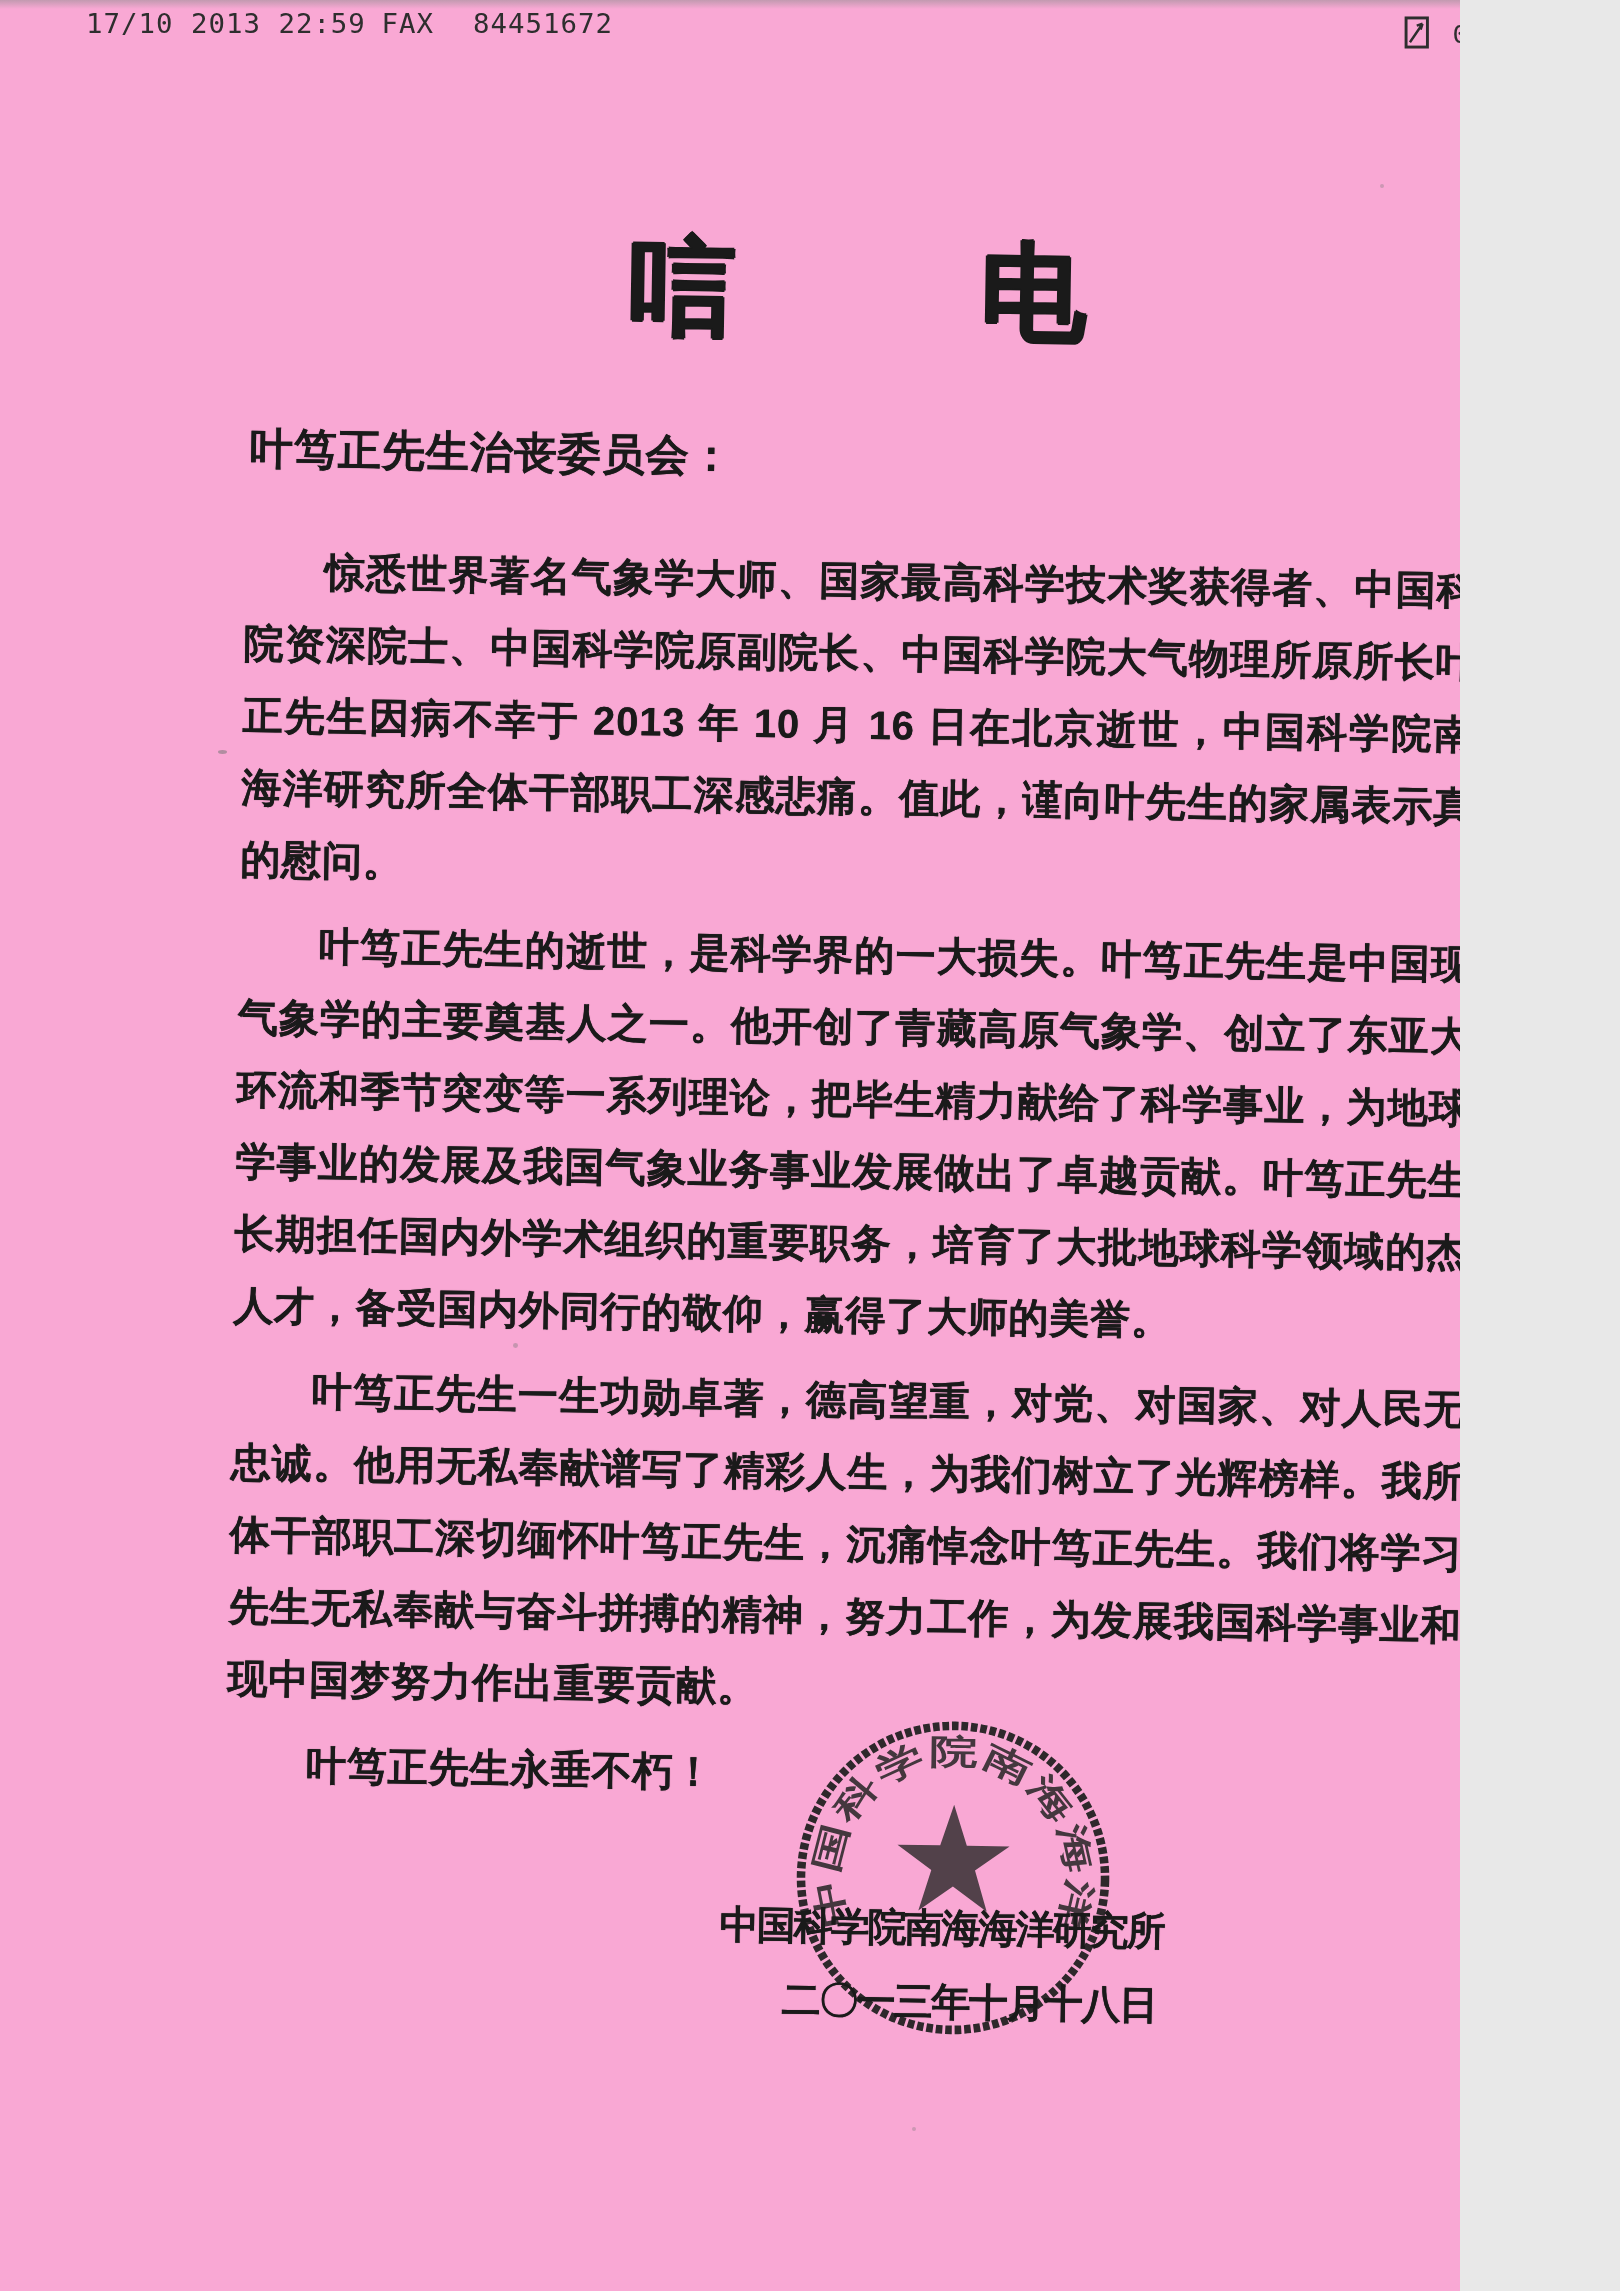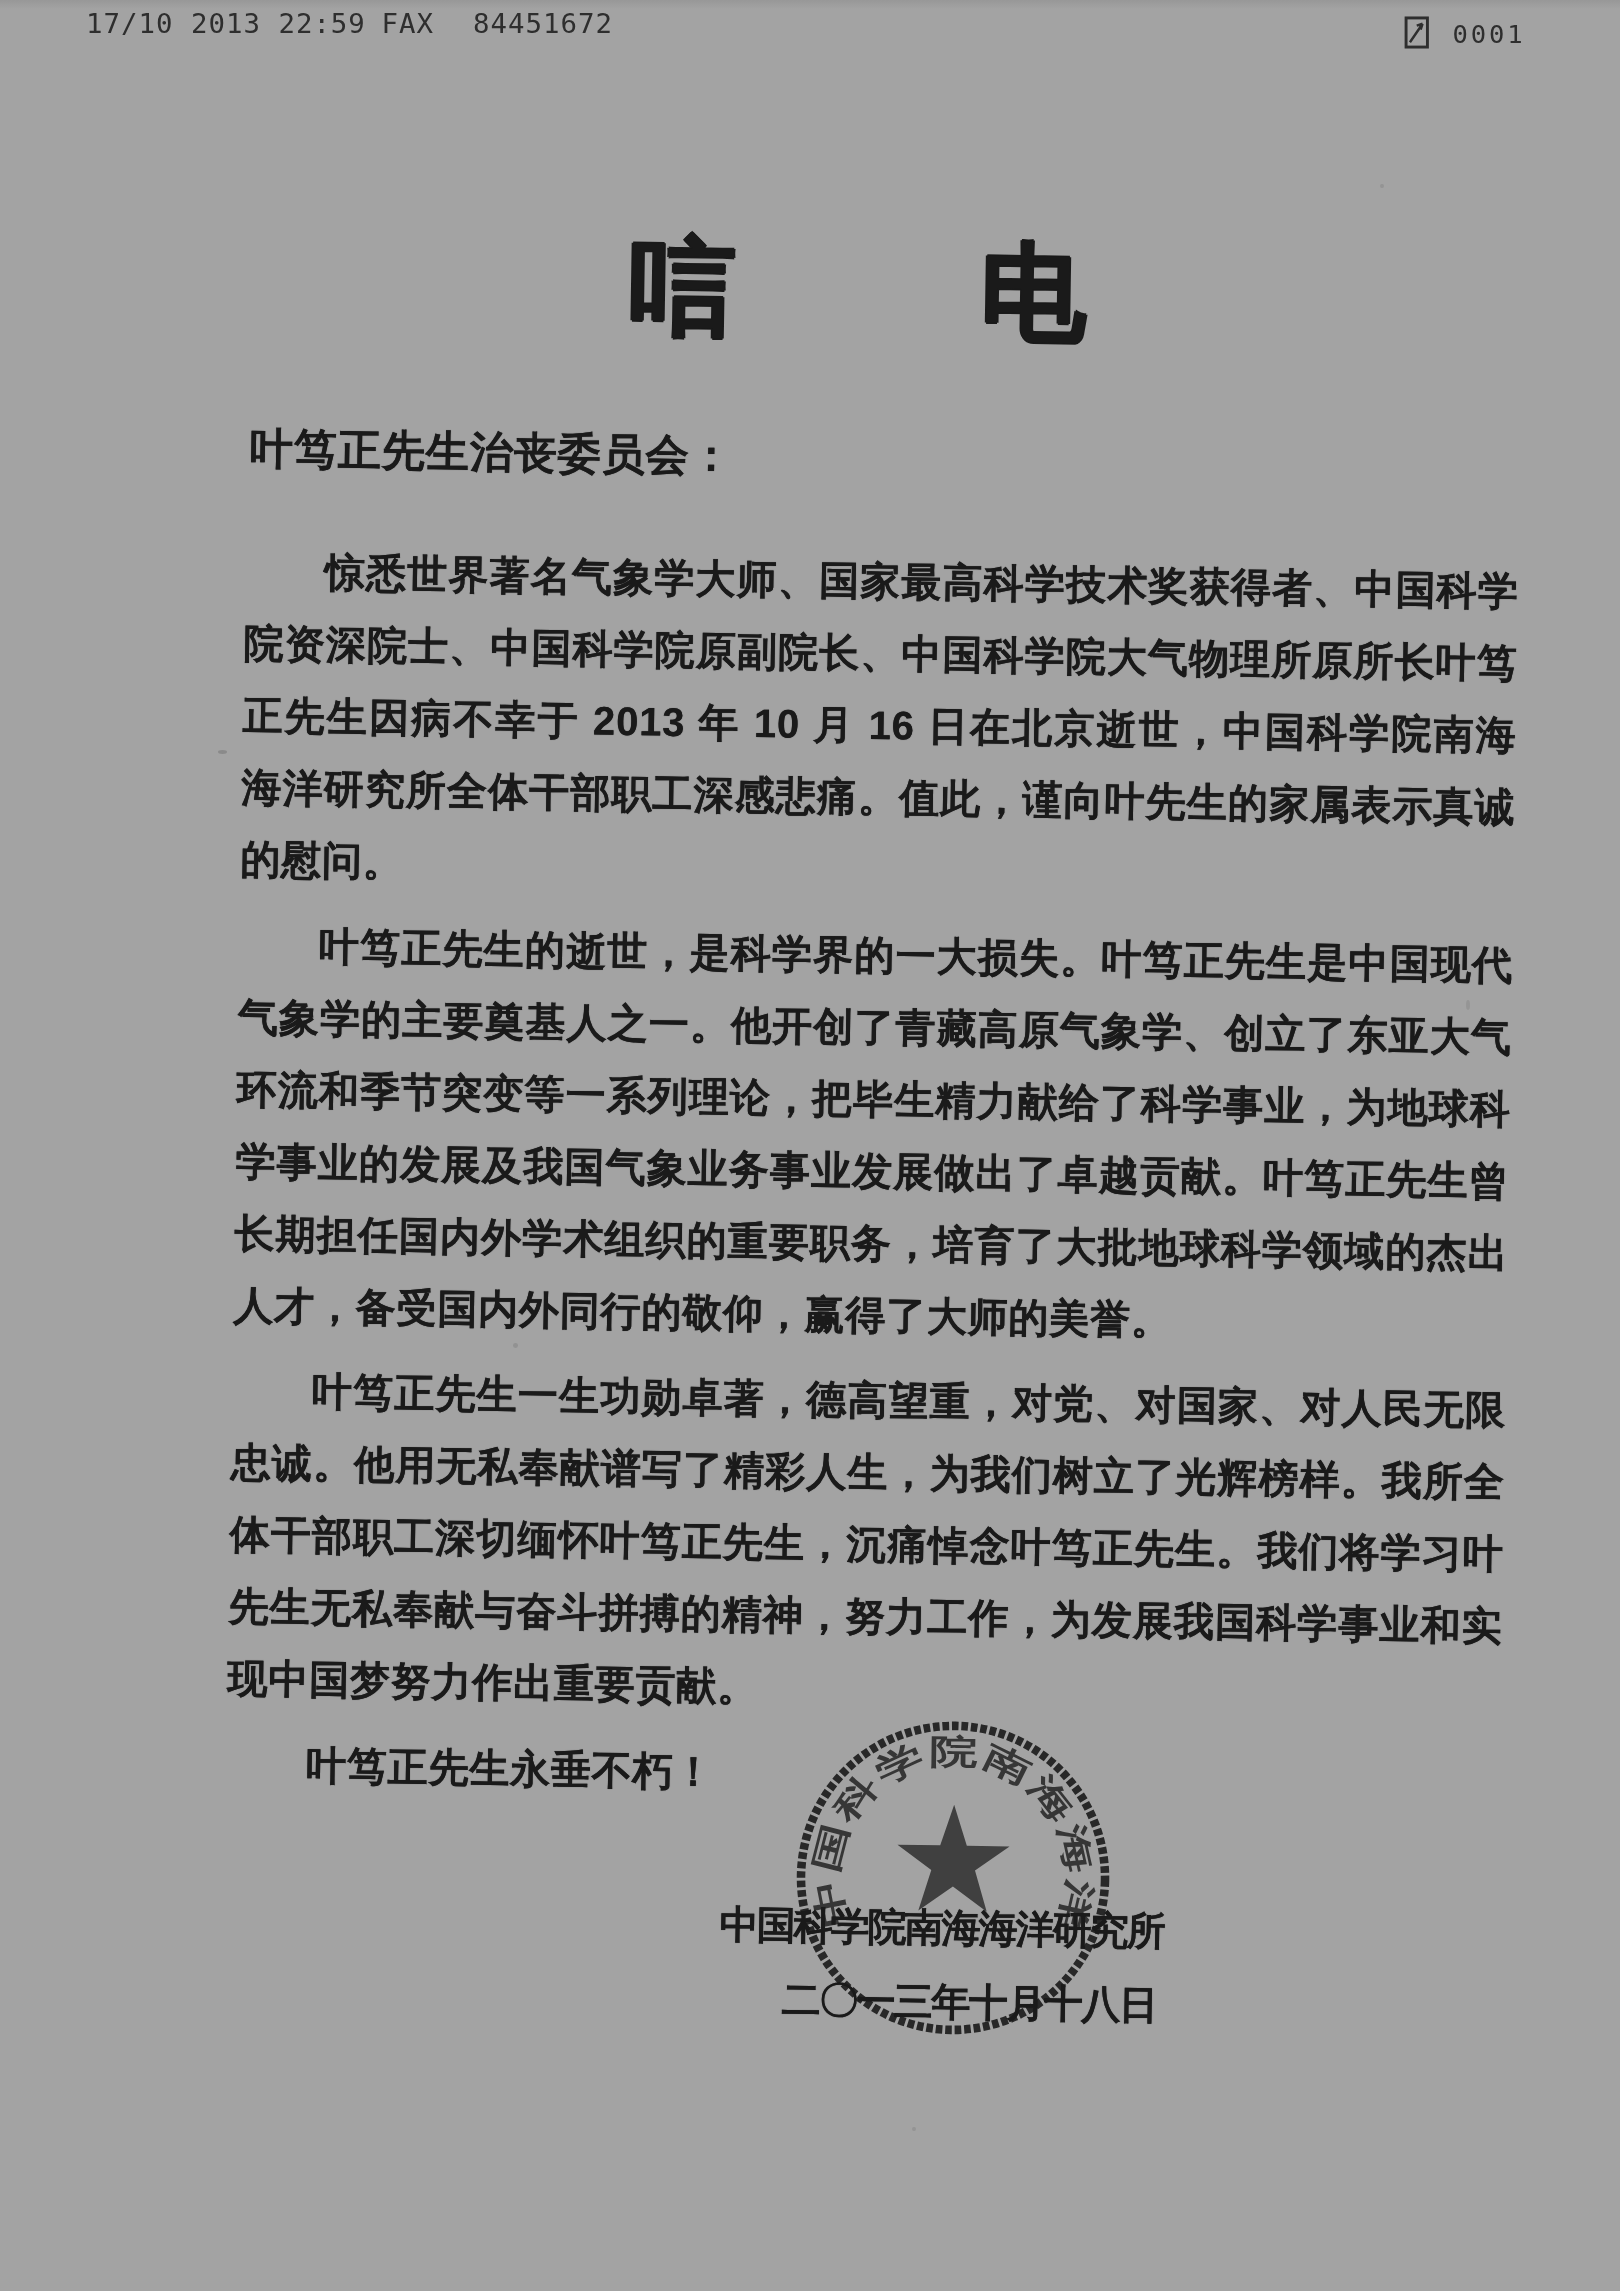--- a/index.html
+++ b/index.html
@@ -1,19 +1,19 @@
 <!DOCTYPE html>
 <html><head>
 <meta charset="utf-8">
 <style>
   html,body{margin:0;padding:0;background:#e8e8e8;}
   .page{
     position:relative;
-    width:1620px;height:2292px;
-    background:#a3a3a3;
+    width:1460px;height:2292px;
+    background:#f9a8d4;
     overflow:hidden;
     font-family:"Liberation Sans",sans-serif;
     color:#1a1a1a;
   }
   
   .scan-edge{
     position:absolute;top:0;left:0;right:0;height:8.8px;
     background:linear-gradient(180deg, rgba(140,140,140,.5), rgba(255,255,255,0));
   }
   

